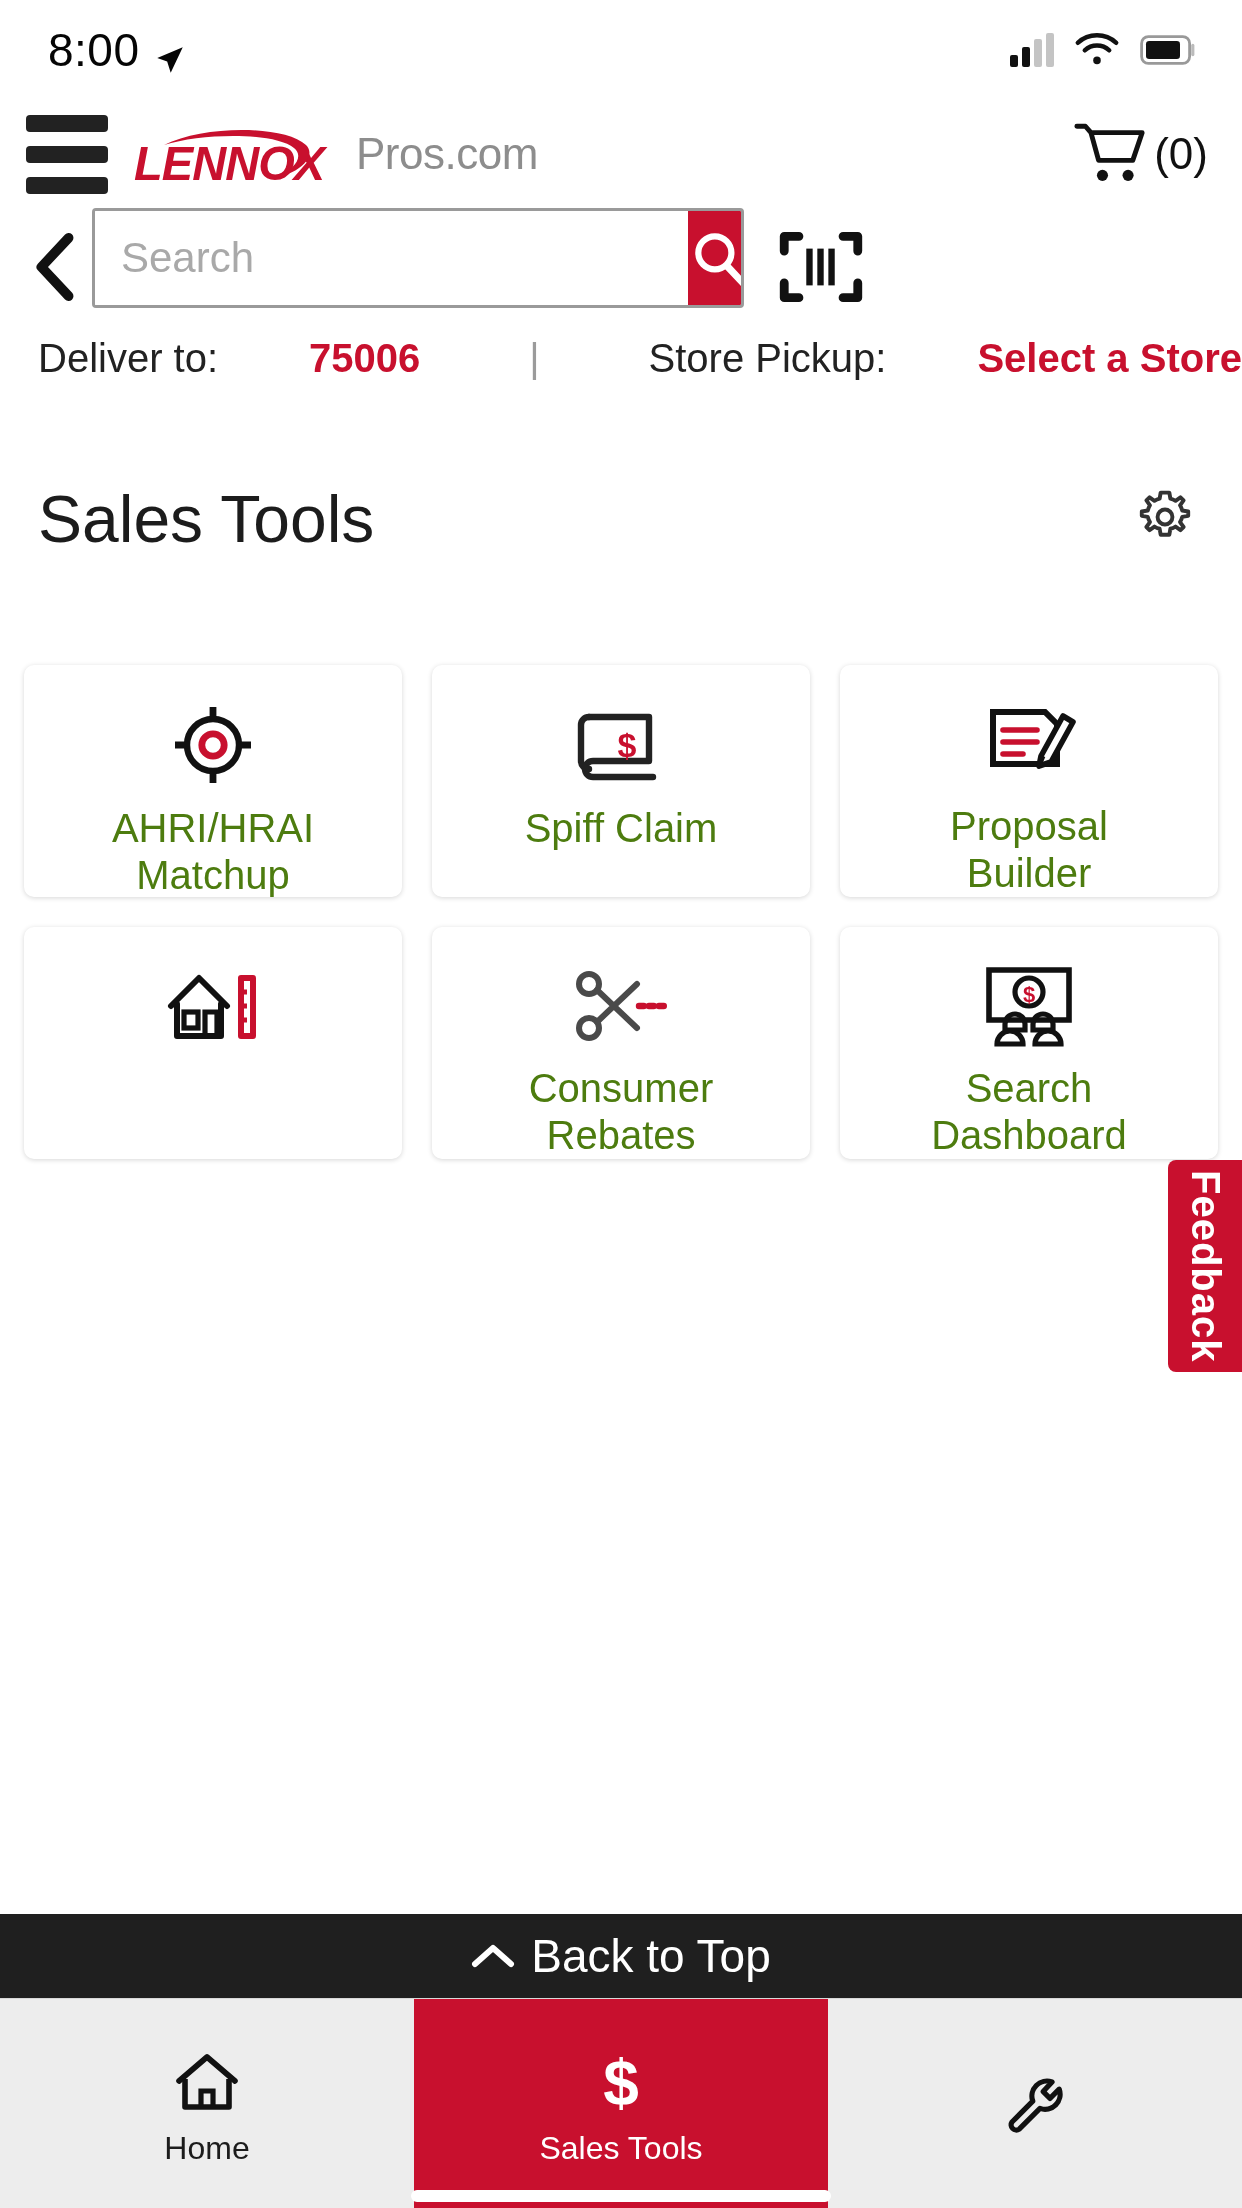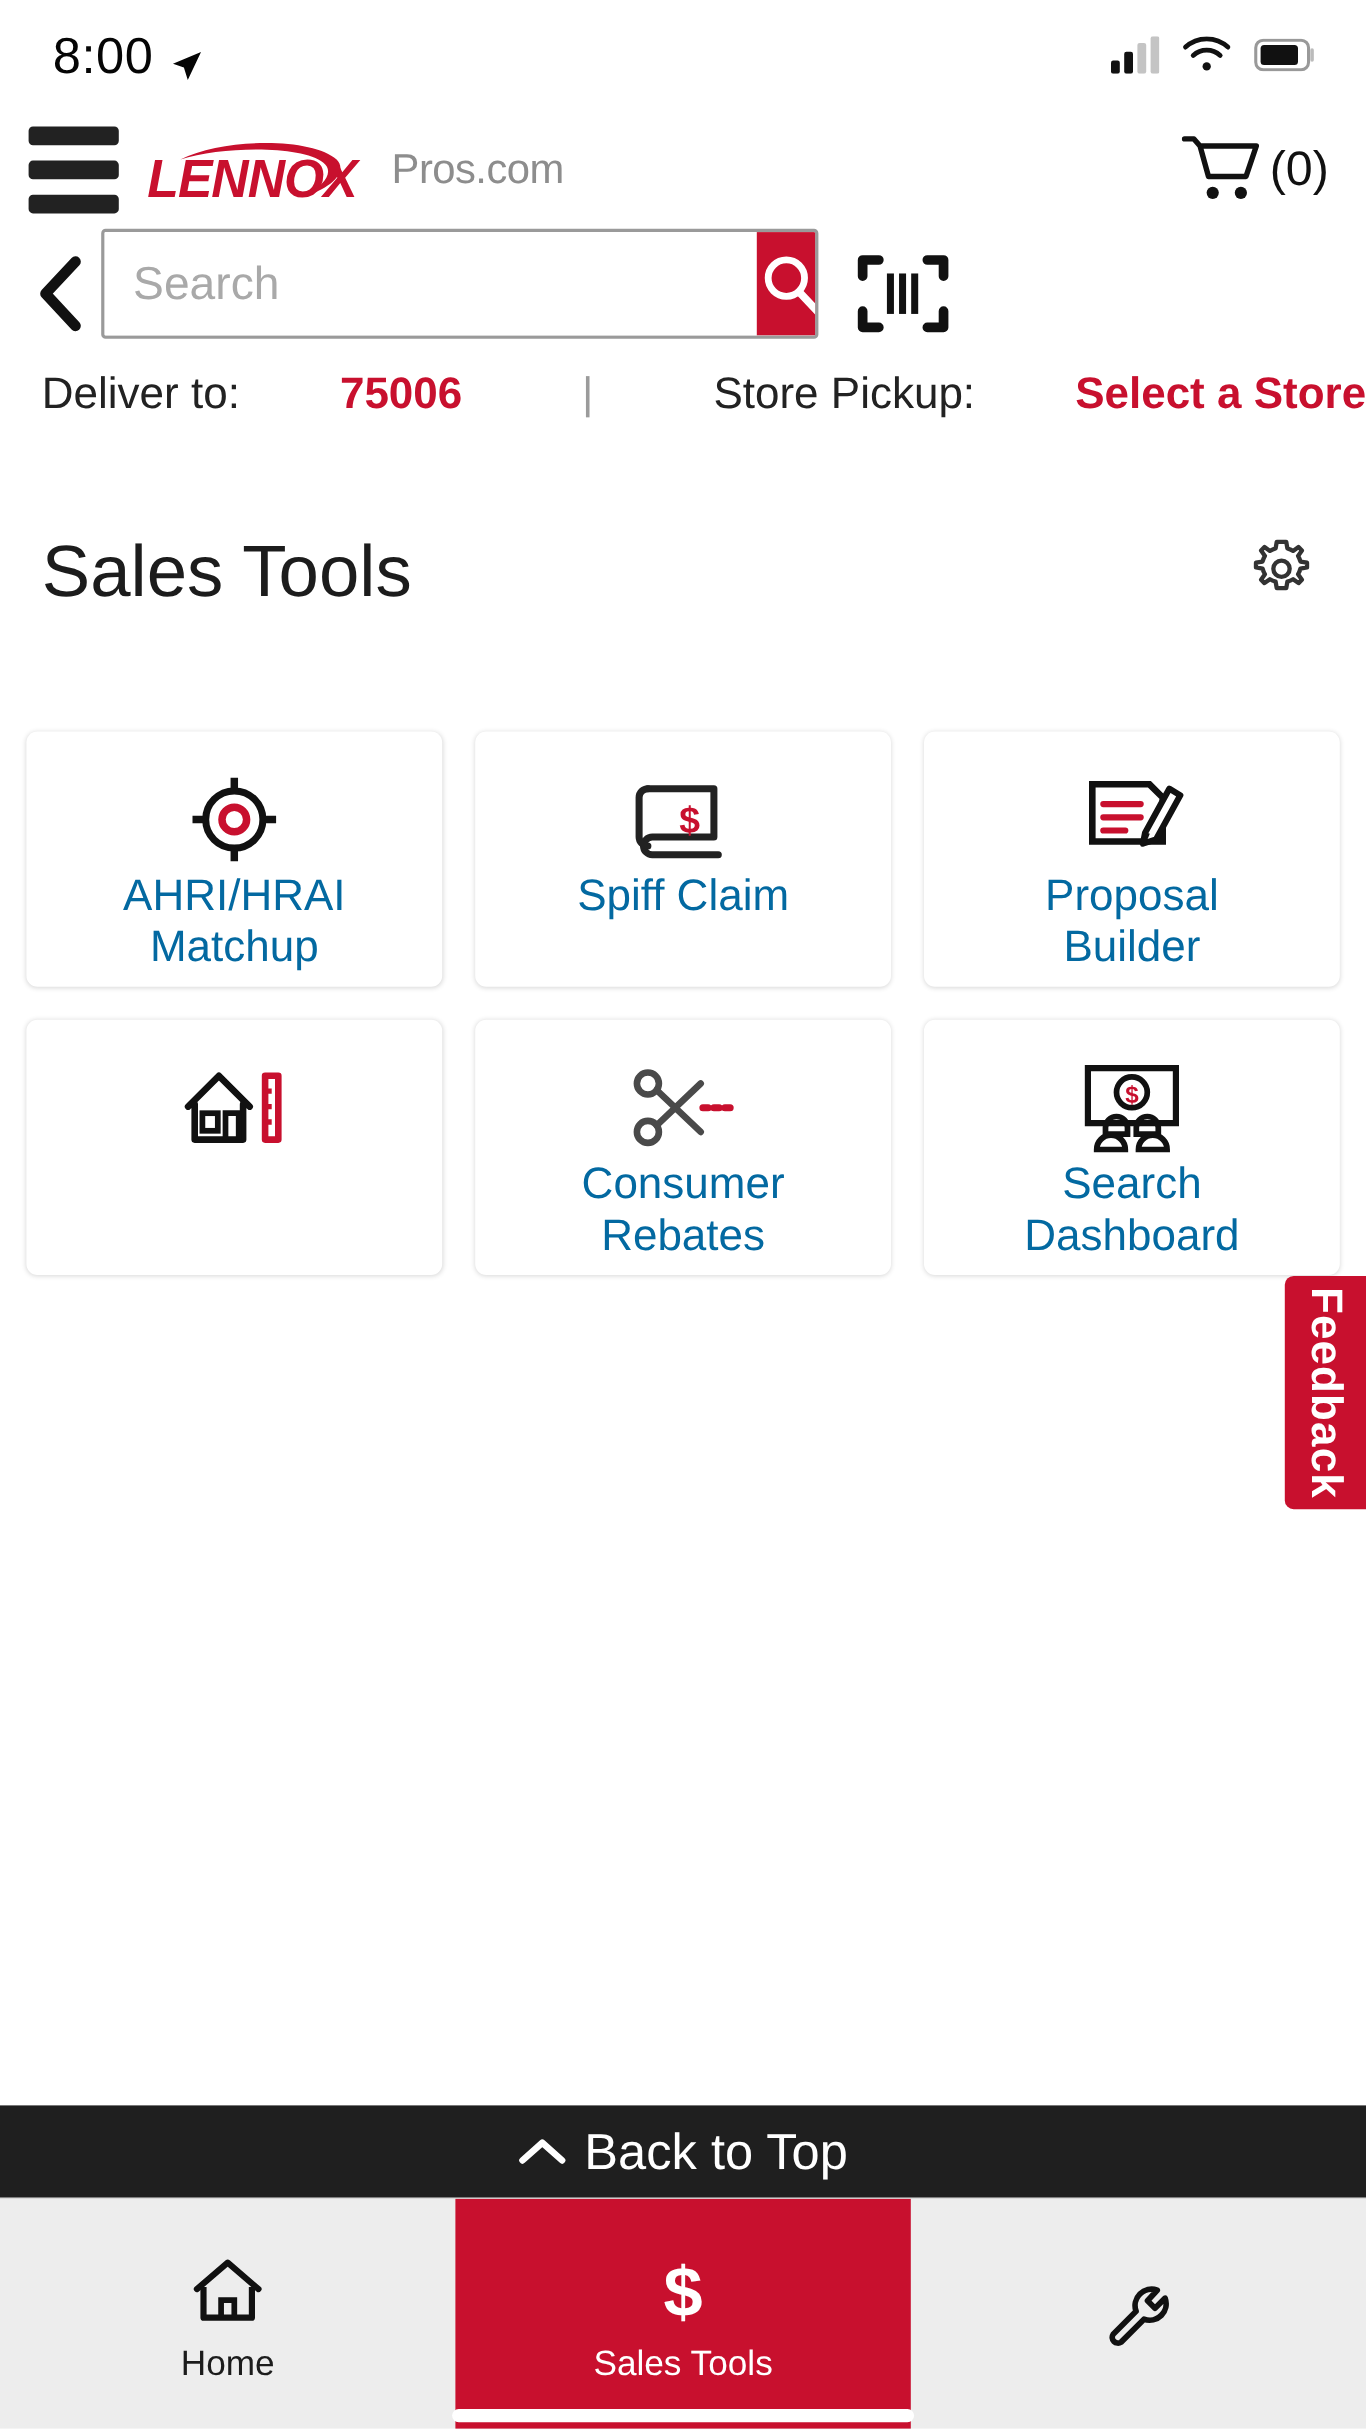--- a/index.html
+++ b/index.html
@@ -34,21 +34,21 @@
     font-size:49px; font-weight:bold; font-style:italic;
     color:#c8102e; letter-spacing:-1px;
     position:absolute; left:0; top:12px;
     font-family:"Liberation Sans", sans-serif;
     transform:scaleX(0.96);
   }
   .lennox-swoosh {
     position:absolute; left:4px; top:0px; width:190px; height:62px;
     pointer-events:none;
   }
-  .pros { font-size:38px; color:#8d8d8d; margin-left:34px; letter-spacing:-0.5px; }
+  .pros { font-size:44px; color:#8d8d8d; margin-left:34px; letter-spacing:-0.5px; }
   .cart { margin-left:auto; display:flex; align-items:center; gap:6px; }
   .cart-count { font-size:44px; color:#111; }
   
   .searchrow {
     display:flex; padding:0 28px 0 22px;
     height:118px; gap:0;
   }
   .backchev { width:66px; display:flex; justify-content:center; align-items:center; }
   .searchbox {
     flex:1; display:flex; height:100px; margin-left:4px;
@@ -85,21 +85,21 @@
     gap:30px; padding:108px 24px 0 24px;
   }
   .card {
     background:#fff; border-radius:10px; height:232px;
     box-shadow:0 1px 5px rgba(0,0,0,0.16);
     display:flex; flex-direction:column; align-items:center;
     justify-content:flex-start; padding-top:34px; cursor:pointer;
   }
   .card-icon { height:92px; display:flex; align-items:center; justify-content:center; }
   .card-label {
-    font-size:40px; color:#0369a1;
+    margin-top:14px; font-size:40px; color:#4d7c0f;
     text-align:center; line-height:1.18; padding:0 8px;
   }
   
   .feedback {
     position:absolute; right:0; top:1160px;
     width:74px; height:212px; background:#c8102e;
     border-radius:8px 0 0 8px;
     display:flex; align-items:center; justify-content:center;
     cursor:pointer;
   }

